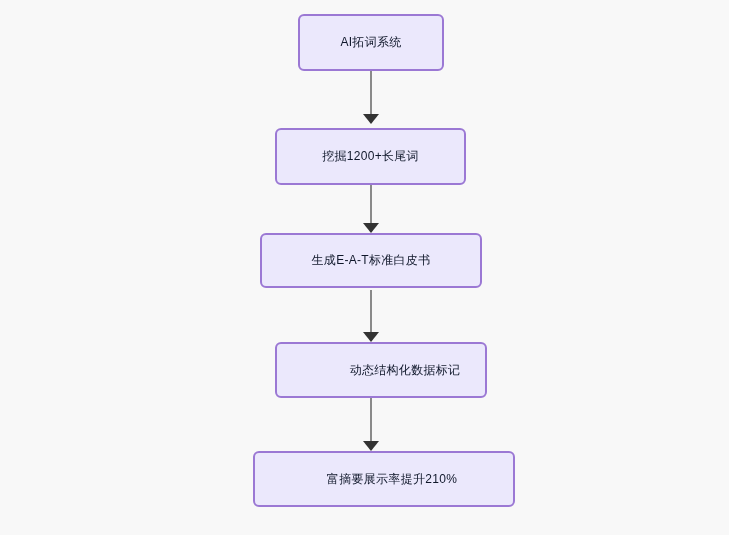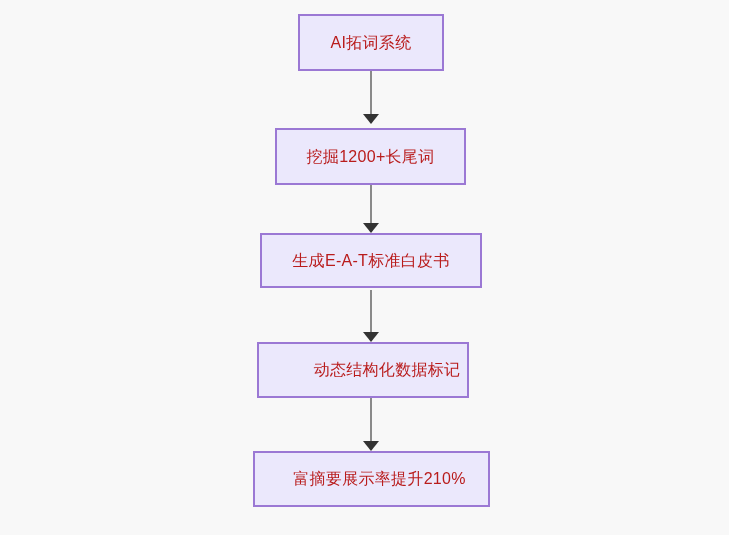--- a/index.html
+++ b/index.html
@@ -16,26 +16,26 @@
   #flowchart {
     position: relative;
     width: 729px;
     height: 535px;
   }
   .node {
     position: absolute;
     box-sizing: border-box;
     background: #ebe8fc;
     border: 2px solid #9b78d4;
-    border-radius: 0;
+    border-radius: 6px;
     display: flex;
     align-items: center;
     justify-content: center;
-    color: #b91c1c;
-    font-size: 16px;
+    color: #0f172a;
+    font-size: 12px;
     line-height: 1.2;
     letter-spacing: 0.3px;
     white-space: nowrap;
   }
   .edge-svg {
     position: absolute;
     left: 0;
     top: 0;
     width: 729px;
     height: 535px;
@@ -73,17 +73,17 @@
       <polygon class="edge-head" points="363,441 379,441 371,451"></polygon>
     </g>
   </svg>
 
   <div class="node" style="left: 298px; top: 14px; width: 146px; height: 57px;">AI拓词系统</div>
 
   <div class="node" style="left: 275px; top: 128px; width: 191px; height: 57px;">挖掘1200+长尾词</div>
 
   <div class="node" style="left: 260px; top: 233px; width: 222px; height: 55px;">生成E-A-T标准白皮书</div>
 
-  <div class="node" style="left: 257px; top: 342px; width: 212px; height: 56px; padding-left: 48px;">动态结构化数据标记</div>
+  <div class="node" style="left: 275px; top: 342px; width: 212px; height: 56px; padding-left: 48px;">动态结构化数据标记</div>
 
-  <div class="node" style="left: 253px; top: 451px; width: 237px; height: 56px; padding-left: 16px;">富摘要展示率提升210%</div>
+  <div class="node" style="left: 253px; top: 451px; width: 262px; height: 56px; padding-left: 16px;">富摘要展示率提升210%</div>
 
 </div>
 
 </body></html>

